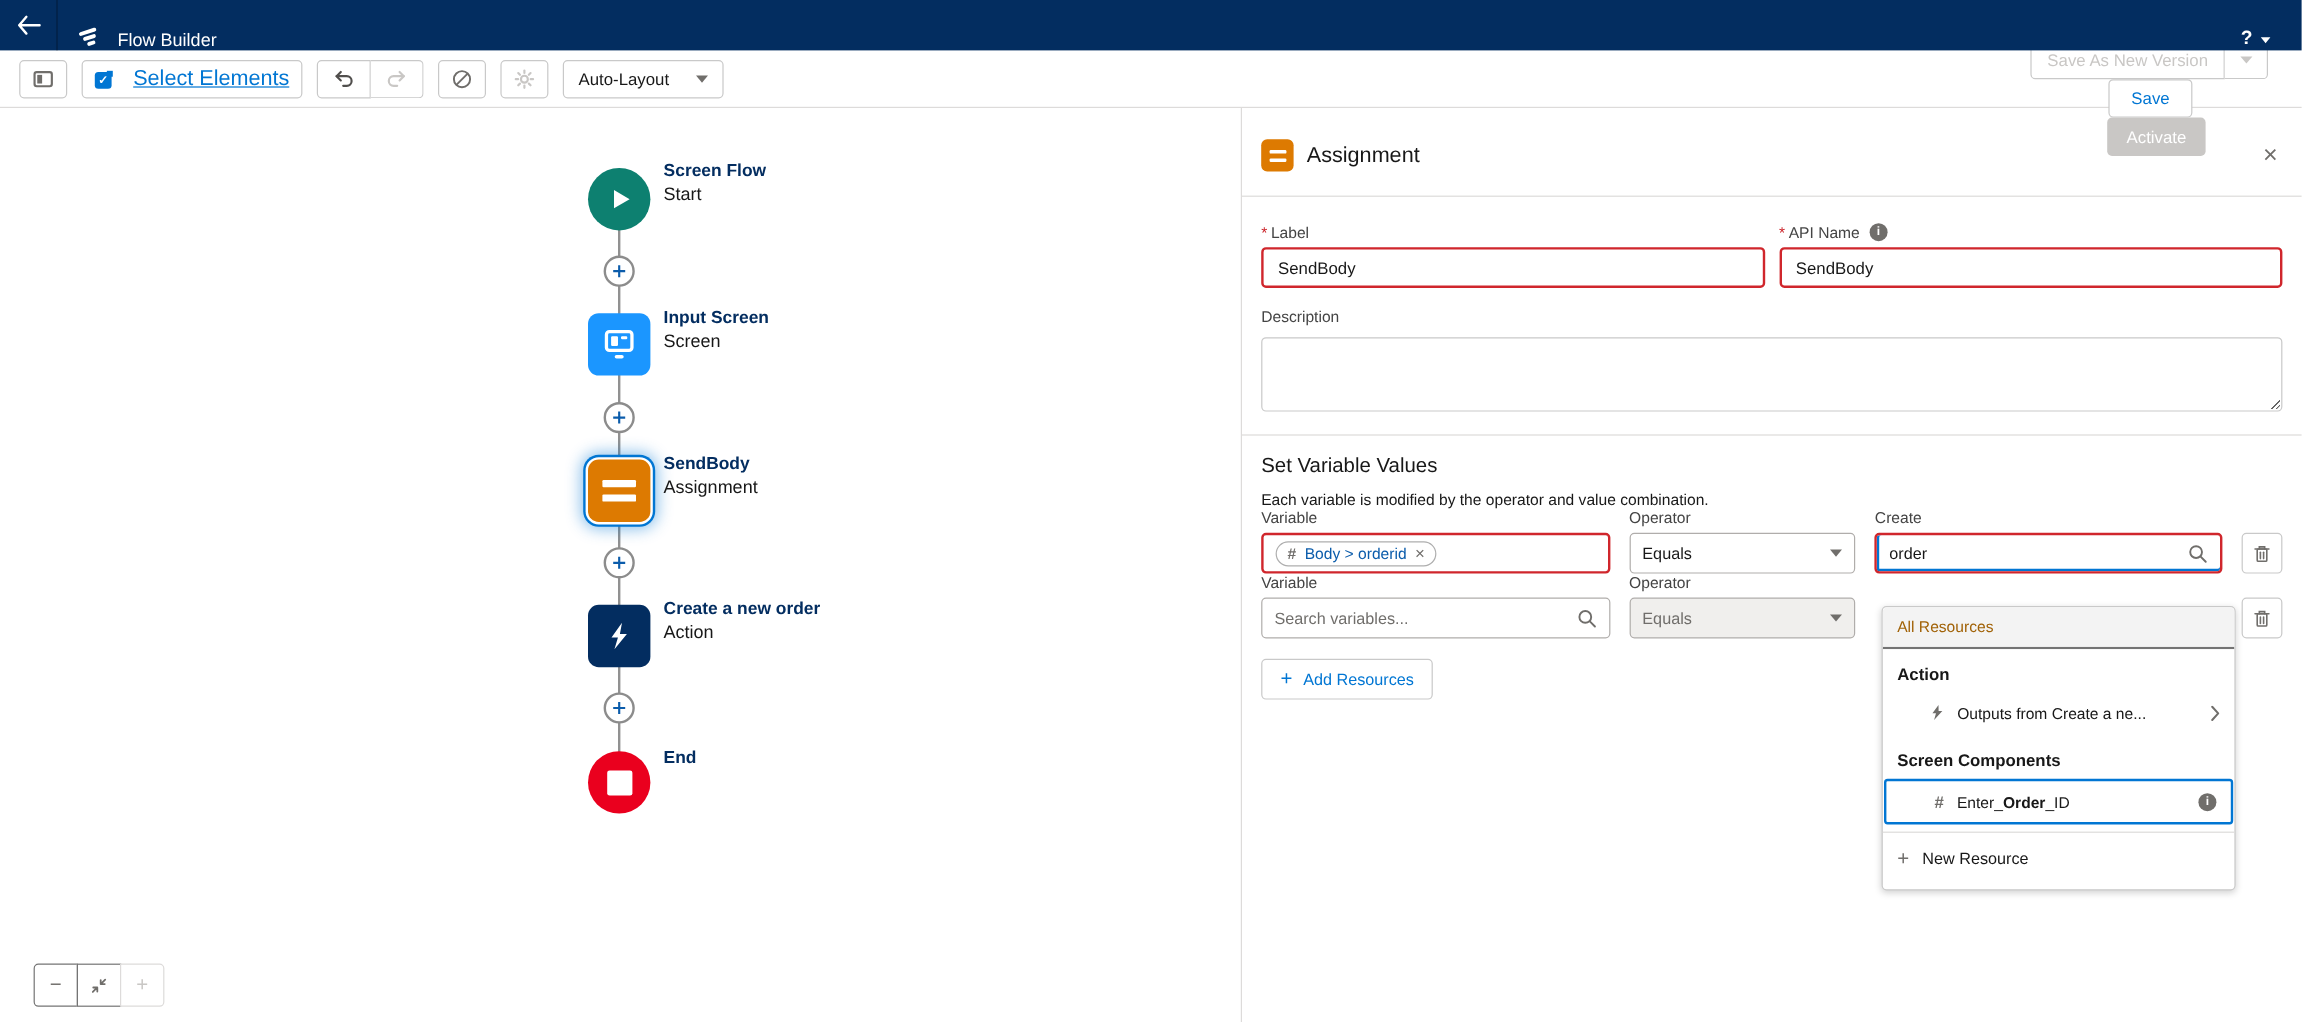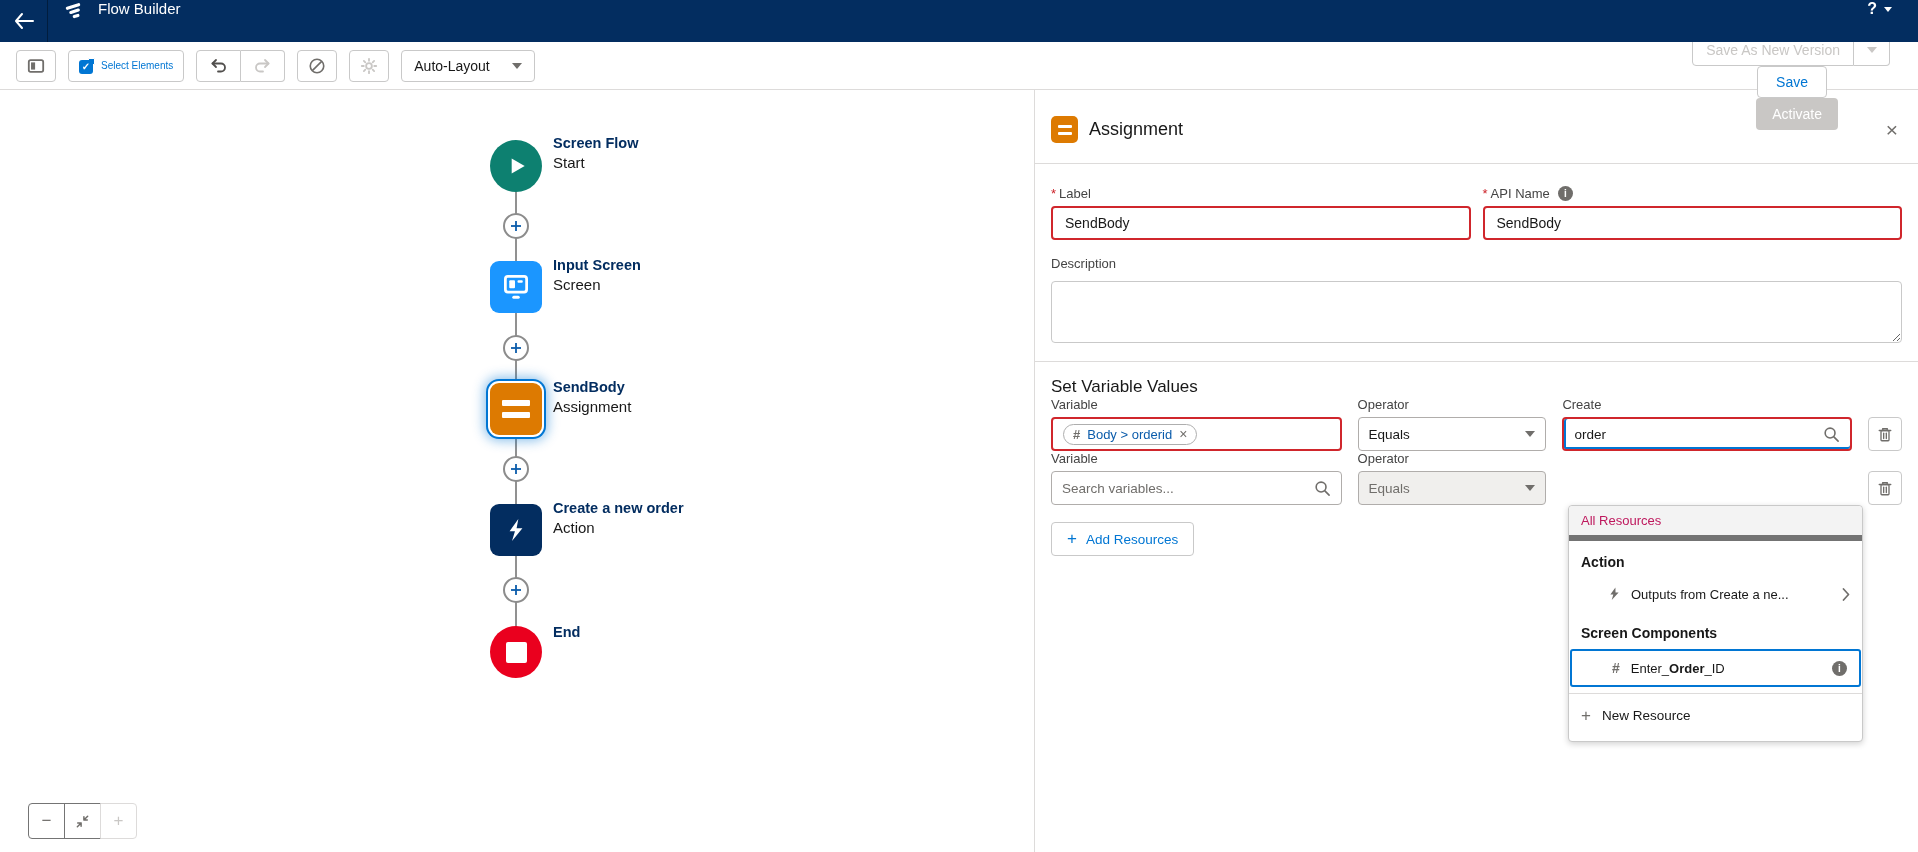--- a/index.html
+++ b/index.html
@@ -1,40 +1,40 @@
 <!DOCTYPE html>
 <html><head>
 <meta charset="utf-8">
 <style>
   * { margin:0; padding:0; box-sizing:border-box; }
   html,body { width:1918px; height:852px; overflow:hidden; background:#fff;
     font-family:"Liberation Sans", sans-serif; color:#181818; }
 
   
   .topnav { position:absolute; top:0; left:0; width:100%; height:42px;
-    background:#032D60; display:flex; align-items:flex-start; color:#fff; z-index:20; }
+    background:#032D60; display:flex; align-items:flex-end; color:#fff; z-index:20; }
   .back-btn { width:48px; height:42px; display:flex; align-items:center; justify-content:center;
     border-right:1px solid rgba(0,0,0,.35); cursor:pointer; }
   .logo { margin-left:16px; display:flex; align-items:center; }
   .app-title { font-size:15px; margin-left:12px; font-weight:400; }
   .help { margin-left:auto; margin-right:26px; display:flex; align-items:center; gap:7px; cursor:pointer; }
   .help .q { font-size:16px; font-weight:700; }
   .caret-down-w { width:0; height:0; border-left:4px solid transparent; border-right:4px solid transparent; border-top:5px solid #fff; }
 
   
   .toolbar { position:absolute; top:42px; left:0; width:100%; height:48px; background:#fff;
     border-bottom:1px solid #dddbda; display:flex; align-items:center; padding:0 16px; z-index:15; }
   .tb-btn { height:32px; min-width:36px; border:1px solid #c9c9c9; border-radius:4px; background:#fff;
     display:inline-flex; align-items:center; justify-content:center; padding:0 10px; cursor:pointer; margin-right:12px; }
   .btn-group { display:inline-flex; margin-right:12px; }
   .btn-group .cell { height:32px; border:1px solid #c9c9c9; background:#fff; display:inline-flex;
     align-items:center; justify-content:center; padding:0 13px; cursor:pointer; }
   .btn-group .cell:first-child { border-radius:4px 0 0 4px; }
   .btn-group .cell + .cell { border-left:none; border-radius:0 4px 4px 0; }
-  .sel-el-label { color:#0176D3; font-size:10px; margin-left:6px; }
+  .sel-el-label { color:#0176D3; font-size:18px; margin-left:16px;text-decoration:underline; }
   .sel-icon { position:relative; width:16px; height:16px; }
   .sel-icon .sq { position:absolute; left:0; bottom:0; width:14px; height:14px; background:#0176D3; border-radius:3px;
     color:#fff; font-size:10px; font-weight:700; display:flex; align-items:center; justify-content:center; }
   .sel-icon .sq2 { position:absolute; right:0; top:0; width:7px; height:7px; background:#0176D3; border:1.5px solid #fff; border-radius:1px; }
   .auto-layout { height:32px; border:1px solid #c9c9c9; border-radius:4px; display:inline-flex;
     align-items:center; gap:22px; padding:0 12px; font-size:14px; cursor:pointer; }
   .caret-g { width:0; height:0; border-left:5px solid transparent; border-right:5px solid transparent; border-top:6px solid #706e6b; }
   .tb-right { margin-left:auto; display:flex; align-items:center;flex-direction:column; }
   .dis-txt { color:#c9c7c5; font-size:14px; }
   .save-btn { height:32px; border:1px solid #c9c9c9; border-radius:4px; background:#fff; color:#0176D3;
@@ -123,22 +123,22 @@
   .trash-btn { width:34px; height:34px; border:1px solid #c9c9c9; border-radius:4px; background:#fff;
     display:flex; align-items:center; justify-content:center; cursor:pointer; }
   .add-assign { margin:17px 16px 0; height:34px; display:inline-flex; align-items:center; gap:9px;
     border:1px solid #c9c9c9; border-radius:4px; background:#fff; padding:0 15px; cursor:pointer; }
   .add-assign .plus { color:#0176D3; font-size:17px; font-weight:400; }
   .add-assign .lbl { color:#0176D3; font-size:13.5px; }
 
   
   .dropdown { position:absolute; top:415px; left:533px; width:295px; background:#fff;
     border:1px solid #c9c9c9; border-radius:4px; box-shadow:0 2px 6px rgba(0,0,0,.18); z-index:8; padding-bottom:4px; }
-  .dd-header { height:35px; background:#f3f3f3; border-bottom:6px solid #737373; border-radius:4px 4px 0 0;
-    display:flex; align-items:center; padding:0 12px; font-size:13px; color:#be185d; }
+  .dd-header { height:35px; background:#f3f3f3; border-bottom:2px solid #737373; border-radius:4px 4px 0 0;
+    display:flex; align-items:center; padding:0 12px; font-size:13px; color:#a16207; }
   .dd-sec { font-size:14px; font-weight:700; color:#181818; padding:13px 12px 6px; }
   .dd-item { height:36px; display:flex; align-items:center; padding:0 12px 0 40px; gap:11px;
     font-size:13px; color:#181818; cursor:pointer; }
   .dd-item .grow { flex:1; }
   .dd-item.selected { border:2px solid #0176D3; border-radius:3px; margin:2px 1px; height:38px; }
   .dd-hash { color:#706e6b; font-weight:700; font-size:14px; }
   .dd-info { width:15px; height:15px; border-radius:50%; background:#706e6b; color:#fff; font-size:10px;
     font-weight:700; display:flex; align-items:center; justify-content:center; }
   .dd-new { display:flex; align-items:center; gap:11px; padding:13px 12px; font-size:13.5px; color:#181818;
     border-top:1px solid #dddbda; margin-top:6px; cursor:pointer; }
@@ -382,20 +382,21 @@
     <div class="f-label">
       <span>Description</span>
     </div>
     <textarea style=""></textarea>
   </div>
 
   <div class="divider"></div>
 
   <div class="sec">
     <div class="sec-title">Set Variable Values</div>
+    <div class="sec-sub">Each variable is modified by the operator and value combination.</div>
   </div>
 
   
   <div class="vrow">
     <div class="col-var">
       <div class="f-label">
         <span>Variable</span>
       </div>
       <div class="combo red">
         <span class="pill">

